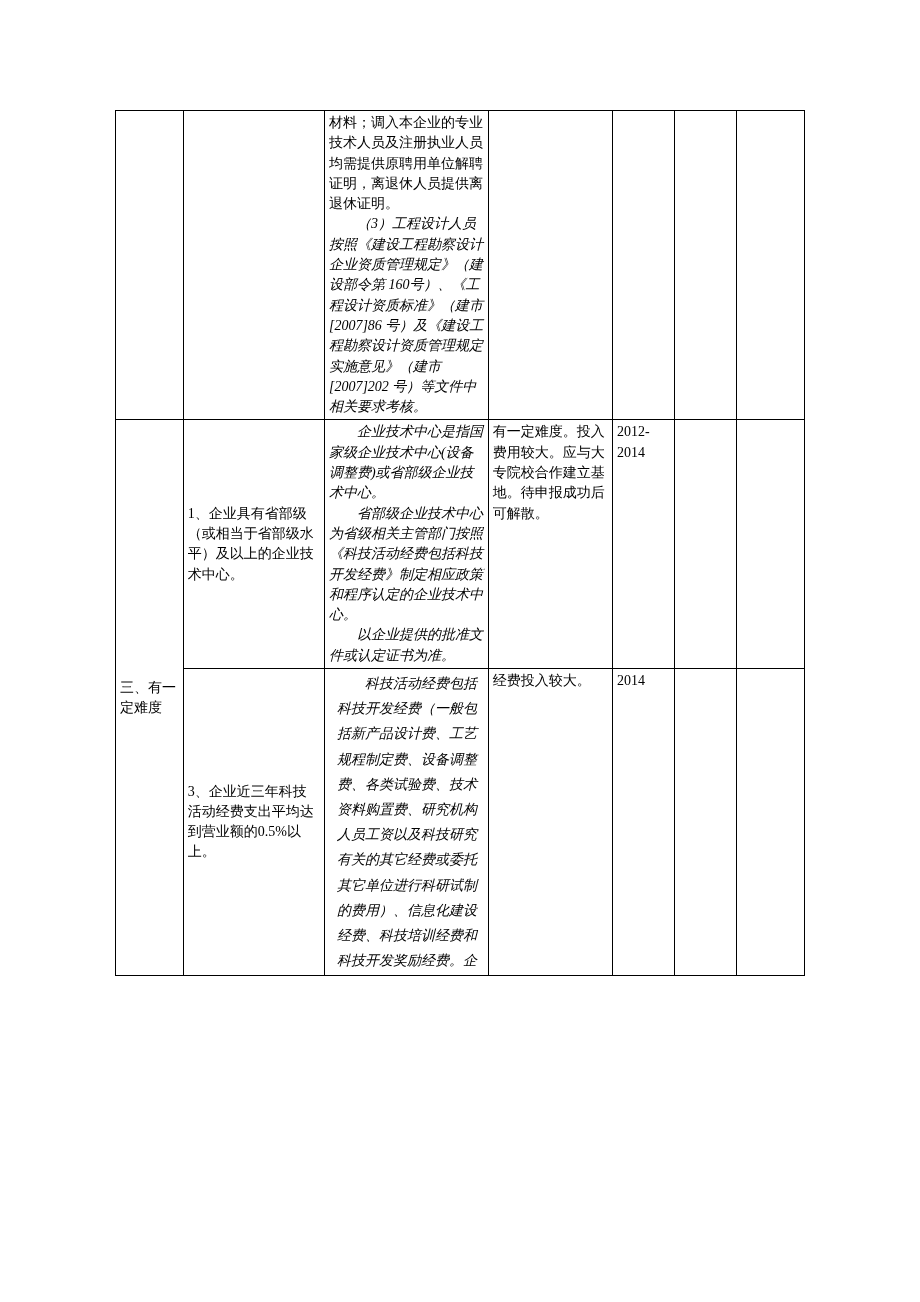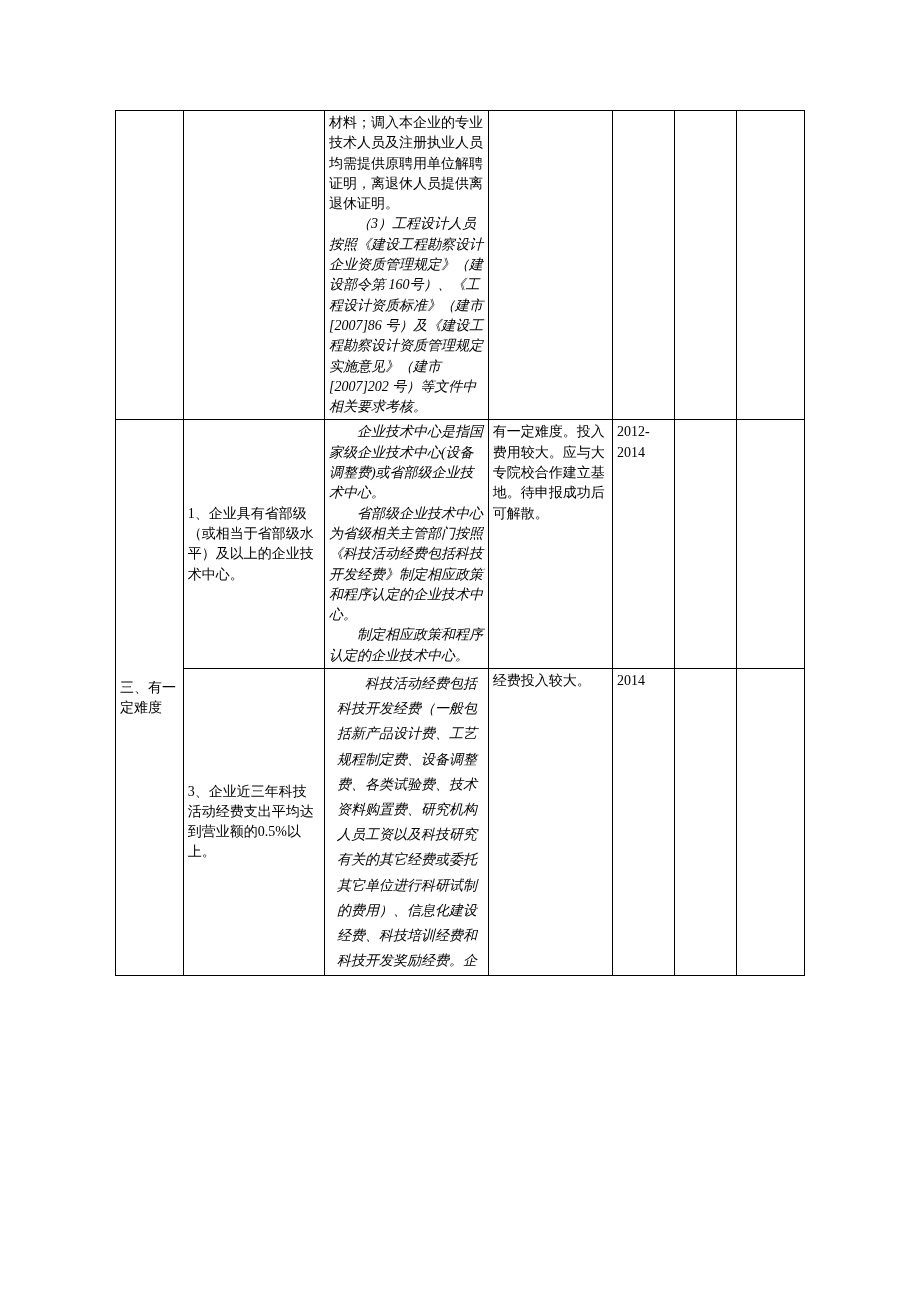--- a/index.html
+++ b/index.html
@@ -74,21 +74,21 @@
     <tr>
       <td rowspan="2" class="valign-mid">
         <span>三、有一定难度</span>
       </td>
       <td class="valign-mid">
         <span>1、企业具有省部级（或相当于省部级水平）及以上的企业技术中心。</span>
       </td>
       <td>
         <span class="indent">企业技术中心是指国家级企业技术中心(设备调整费)或省部级企业技术中心。</span>
         <span class="indent">省部级企业技术中心为省级相关主管部门按照《科技活动经费包括科技开发经费》制定相应政策和程序认定的企业技术中心。</span>
-        <span class="indent">制定相应政策和程序认定的企业技术中心。</span>
+        <span class="indent">以企业提供的批准文件或认定证书为准。</span>
       </td>
       <td>
         <span>有一定难度。投入费用较大。应与大专院校合作建立基地。待申报成功后可解散。</span>
       </td>
       <td>
         <span>2012-2014</span>
       </td>
       <td></td>
       <td></td>
     </tr>

